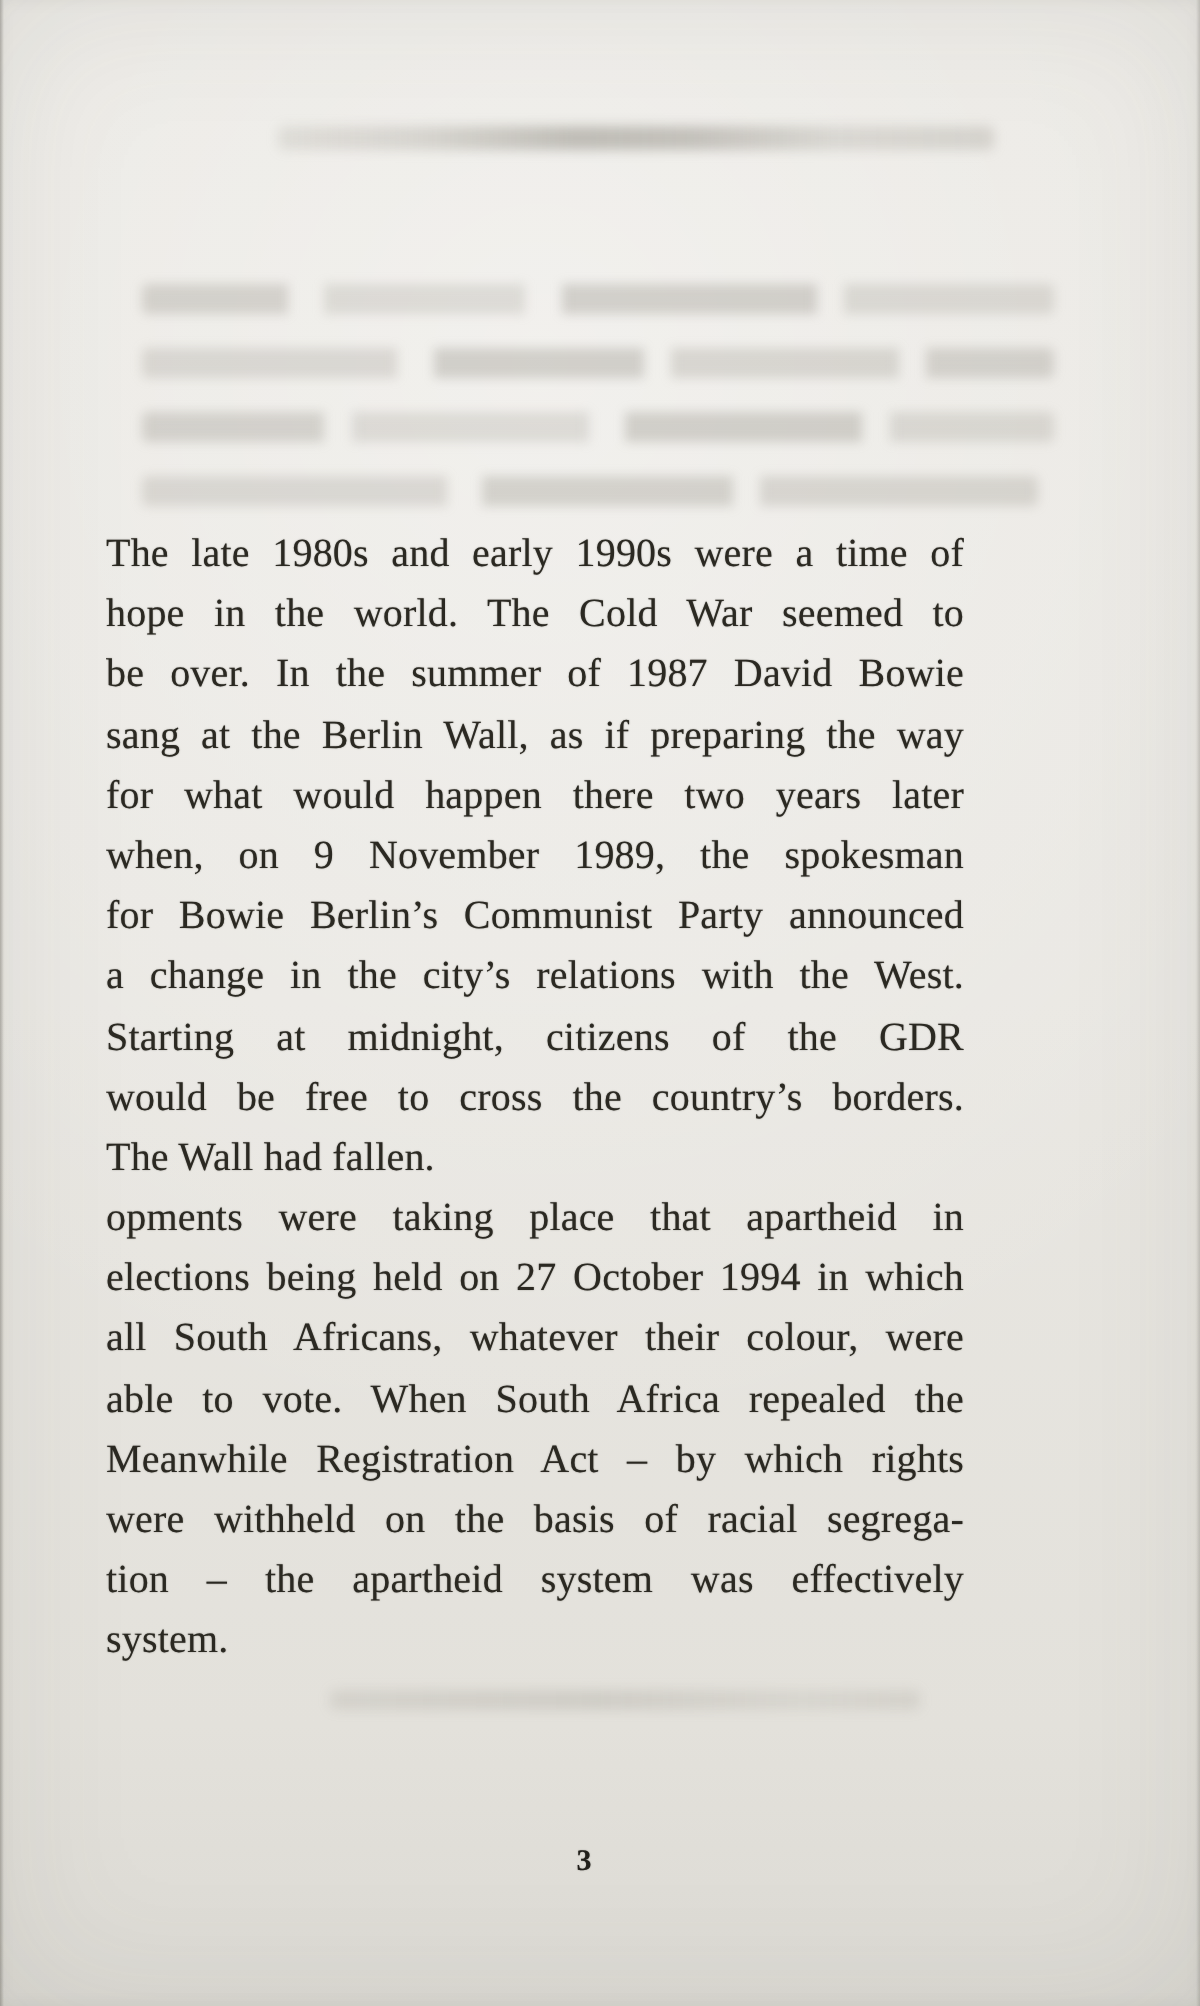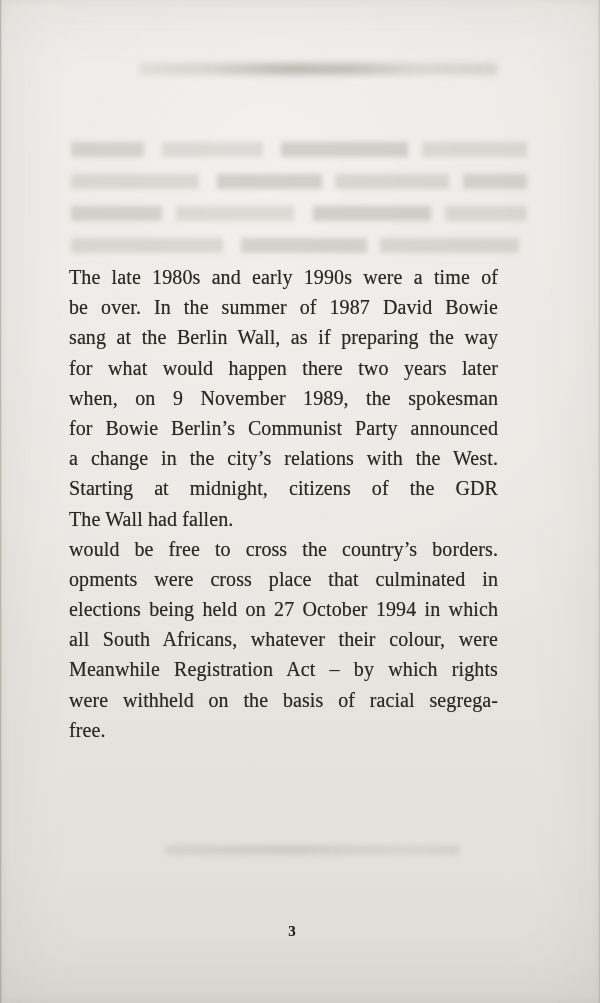--- a/index.html
+++ b/index.html
@@ -83,21 +83,21 @@
     left: 165px; top: 845px; width: 295px; height: 10px;
     filter: blur(2.8px);
     background: linear-gradient(90deg,
       rgba(148,144,134,0.18) 0%, rgba(140,136,126,0.22) 45%,
       rgba(148,144,134,0.14) 80%, rgba(148,144,134,0.18) 100%);
   }
 
   
   .textblock {
     position: absolute;
-    left: 69px;
+    left: 53px;
     top: 262px;
     width: 429px;
     font-size: 20px;
     line-height: 30.2px;
     color: #2b2922;
     letter-spacing: 0.1px;
     text-shadow: 0 0 0.7px rgba(43,41,34,0.55);
   }
   .line {
     height: 30.2px;
@@ -130,35 +130,38 @@
   <div class="ghost ghost-heading"></div>
   <div class="ghost gl gl1"></div>
   <div class="ghost gl gl2"></div>
   <div class="ghost gl gl3"></div>
   <div class="ghost gl gl4"></div>
   <div class="ghost ghost-tail"></div>
 
   <div class="textblock">
     <div>
       <div class="line">The late 1980s and early 1990s were a time of</div>
+      <div class="line">hope in the world. The Cold War seemed to</div>
       <div class="line">be over. In the summer of 1987 David Bowie</div>
       <div class="line">sang at the Berlin Wall, as if preparing the way</div>
       <div class="line">for what would happen there two years later</div>
       <div class="line">when, on 9 November 1989, the spokesman</div>
       <div class="line">for Bowie Berlin’s Communist Party announced</div>
       <div class="line">a change in the city’s relations with the West.</div>
       <div class="line">Starting at midnight, citizens of the GDR</div>
+      <div class="line">would be free to cross the country’s borders.</div>
       <div class="line para-end">The Wall had fallen.</div>
-      <div class="line">would be free to cross the country’s borders.</div>
     </div>
     <div>
-      <div class="line">opments were cross place that culminated in</div>
+      <div class="line">opments were taking place that apartheid in</div>
       <div class="line">elections being held on 27 October 1994 in which</div>
       <div class="line">all South Africans, whatever their colour, were</div>
+      <div class="line">able to vote. When South Africa repealed the</div>
       <div class="line">Meanwhile Registration Act – by which rights</div>
       <div class="line">were withheld on the basis of racial segrega-</div>
-      <div class="line para-end">free.</div>
+      <div class="line">tion – the apartheid system was effectively</div>
+      <div class="line para-end">system.</div>
     </div>
   </div>
 
   <div class="folio">3</div>
 
 </div>
 
 </body></html>

